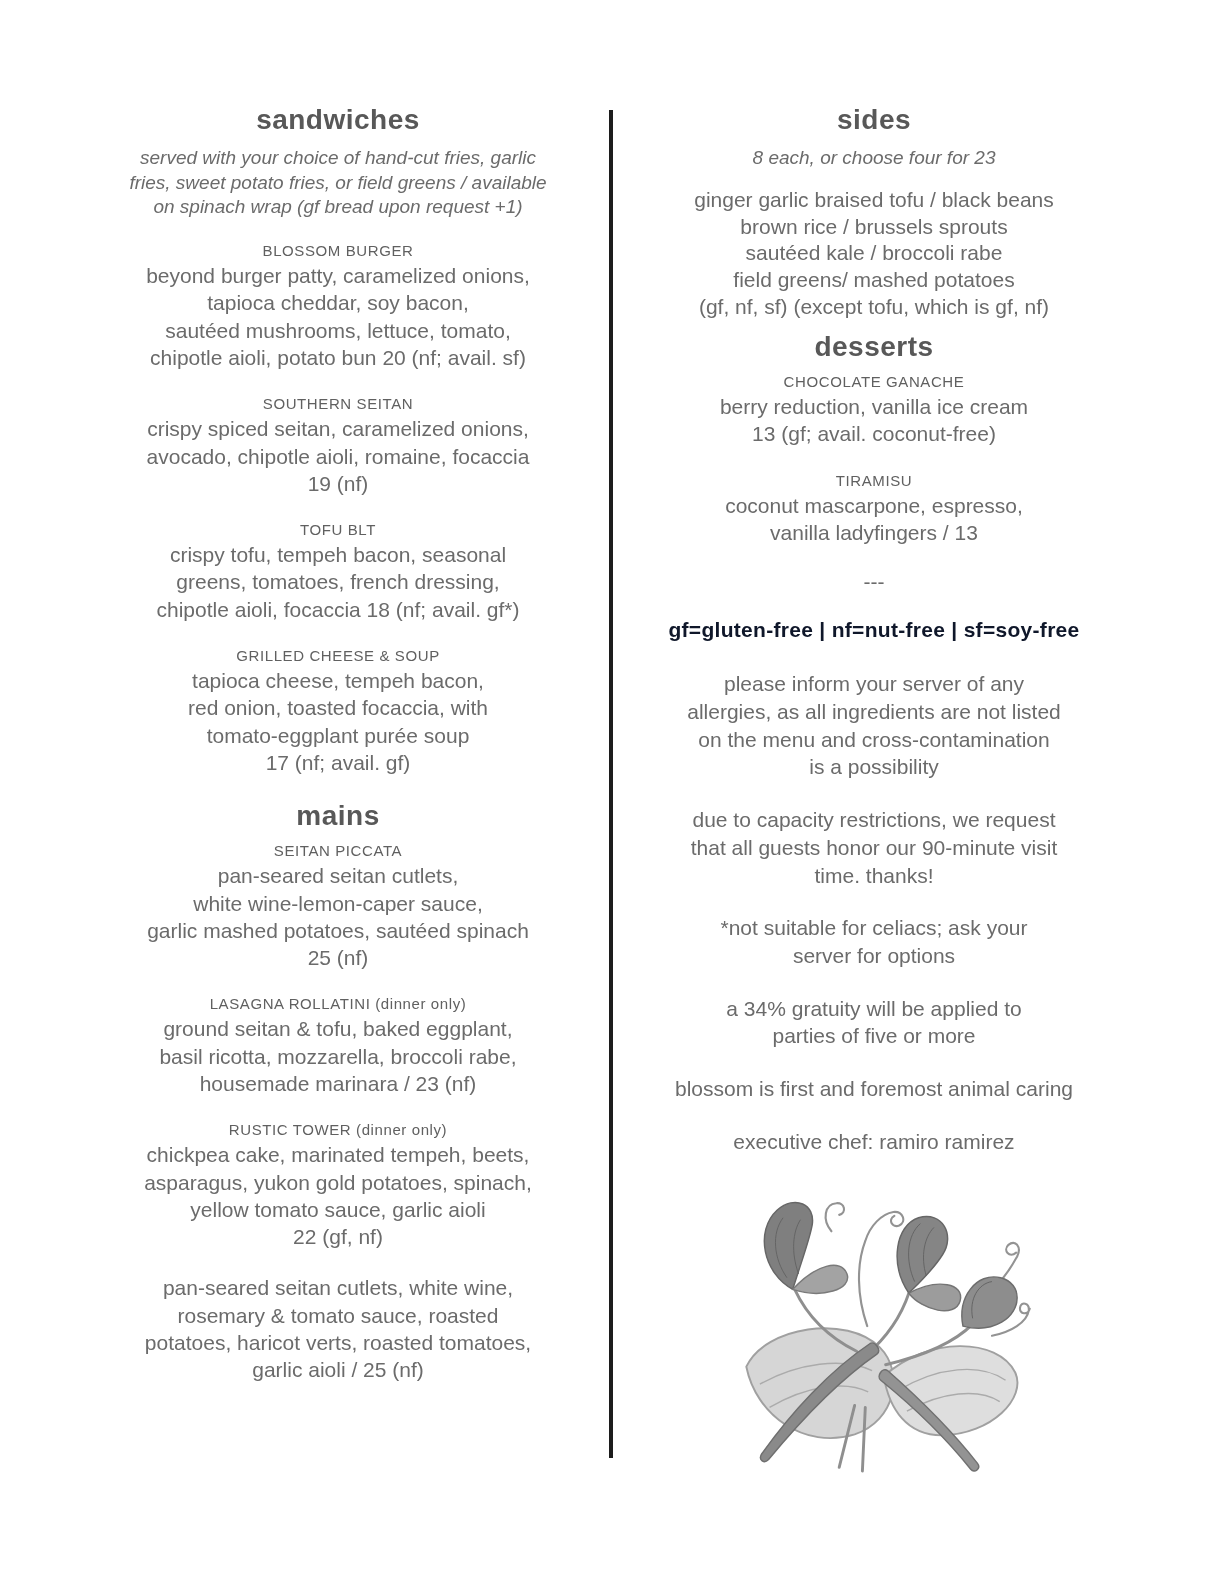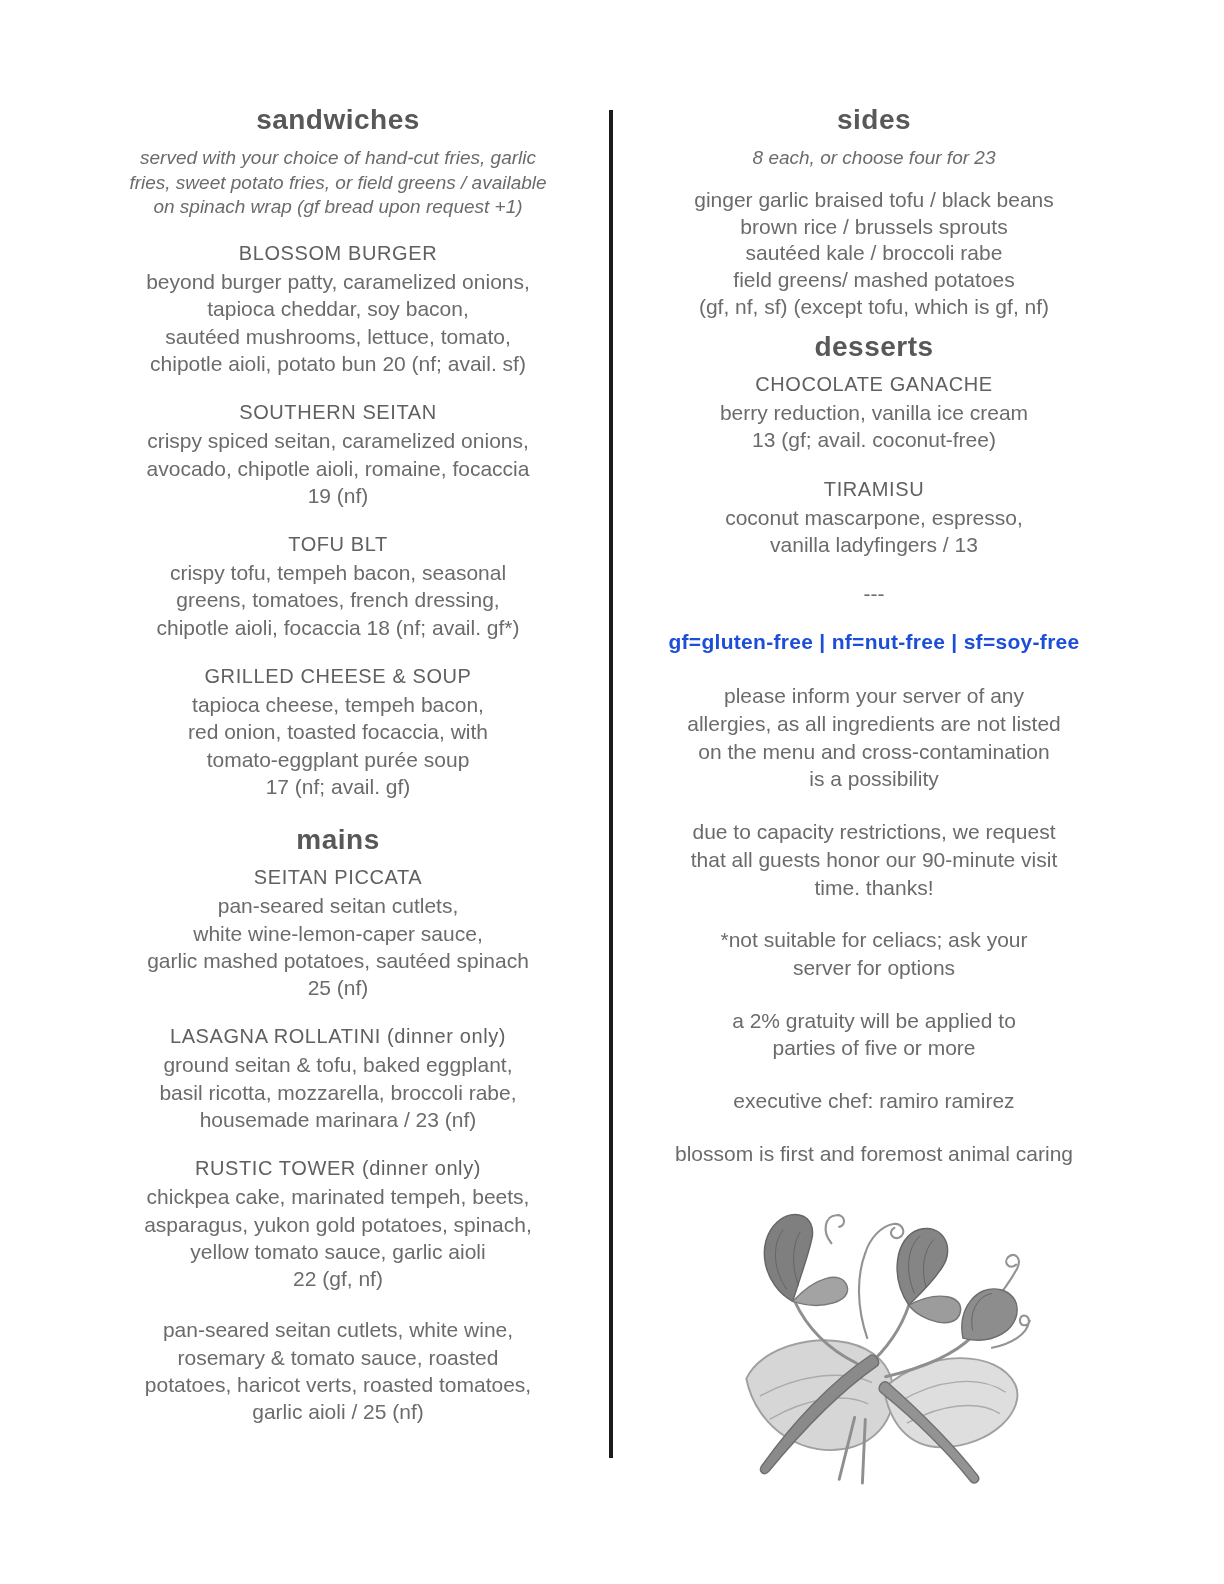--- a/index.html
+++ b/index.html
@@ -19,31 +19,31 @@
     font-size:28px; font-weight:700; color:#585858; letter-spacing:0.5px;
     margin:0 0 10px 0;
   }
   .section-header.spaced { margin-top:8px; }
   .section-note {
     font-size:19px; font-style:italic; color:#6b6b6b;
     line-height:1.3; margin:0 0 22px 0; white-space:pre-line;
   }
   .menu-item { margin-bottom:24px; }
   .item-title {
-    font-size:20px; color:#606060; letter-spacing:0.6px; margin-bottom:3px;
+    font-size:15px; color:#606060; letter-spacing:0.6px; margin-bottom:3px;
   }
   .item-desc {
     font-size:21px; line-height:1.3; white-space:pre-line; color:#6b6b6b;
   }
   .sides-lines {
     font-size:21px; line-height:1.28; white-space:pre-line; margin-bottom:10px;
   }
   .separator-dashes { font-size:21px; margin:16px 0 24px 0; color:#6b6b6b; }
   .legend {
-    font-size:21px; font-weight:700; color:#1d4ed8; margin-bottom:28px;
+    font-size:21px; font-weight:700; color:#0f172a; margin-bottom:28px;
     letter-spacing:0.3px;
   }
   .info-note {
     font-size:21px; line-height:1.32; white-space:pre-line; margin-bottom:25px;
   }
   .illustration-wrap { margin-top:10px; display:flex; justify-content:center; }
 </style>
 </head>
 <body>
 
@@ -150,24 +150,24 @@
 
   <div class="info-note">please inform your server of any
 allergies, as all ingredients are not listed
 on the menu and cross-contamination
 is a possibility</div>
   <div class="info-note">due to capacity restrictions, we request
 that all guests honor our 90-minute visit
 time. thanks!</div>
   <div class="info-note">*not suitable for celiacs; ask your
 server for options</div>
-  <div class="info-note">a 2% gratuity will be applied to
+  <div class="info-note">a 34% gratuity will be applied to
 parties of five or more</div>
+  <div class="info-note">blossom is first and foremost animal caring</div>
   <div class="info-note">executive chef: ramiro ramirez</div>
-  <div class="info-note">blossom is first and foremost animal caring</div>
 
   <div class="illustration-wrap">
     <svg width="330" height="295" viewBox="0 0 340 305">
 
       <path d="M38,192 C58,150 142,138 176,172 C202,198 192,248 150,262 C98,278 48,242 38,192 Z" fill="#d6d6d6" stroke="#a0a0a0" stroke-width="2"></path>
       <path d="M180,202 C226,160 298,162 316,198 C328,224 292,262 240,263 C204,263 186,236 180,202 Z" fill="#dedede" stroke="#a0a0a0" stroke-width="2"></path>
       <g stroke="#ababab" stroke-width="1.5" fill="none">
         <path d="M52,210 C92,188 138,182 168,196"></path>
         <path d="M62,234 C100,212 140,206 164,218"></path>
         <path d="M196,216 C236,192 280,188 306,206"></path>

